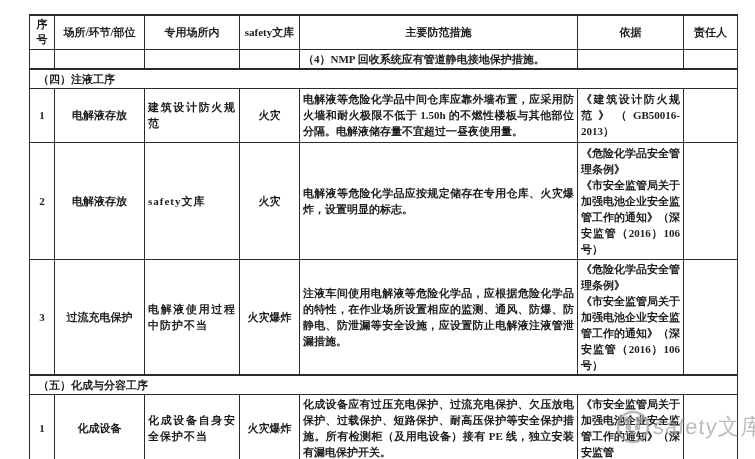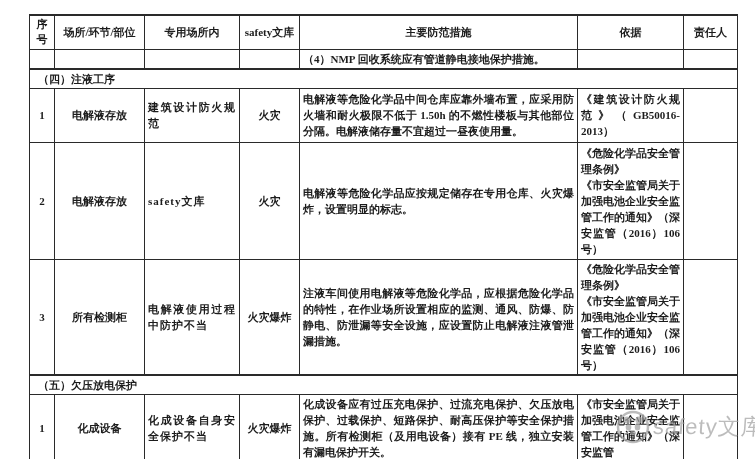--- a/index.html
+++ b/index.html
@@ -157,31 +157,31 @@
       <td class="c-hazard">safety文库</td>
       <td class="c-center">火灾</td>
       <td class="c-measure">电解液等危险化学品应按规定储存在专用仓库、火灾爆炸，设置明显的标志。</td>
       <td class="c-basis">《危险化学品安全管理条例》
 《市安全监管局关于加强电池企业安全监管工作的通知》（深安监管（2016）106 号）</td>
       <td class="c-center"></td>
     </tr>
 
     <tr class="row-3">
       <td class="c-center">3</td>
-      <td class="c-center">所有检测柜</td>
+      <td class="c-center">过流充电保护</td>
       <td class="c-hazard">电解液使用过程中防护不当</td>
       <td class="c-center">火灾爆炸</td>
       <td class="c-measure">注液车间使用电解液等危险化学品，应根据危险化学品的特性，在作业场所设置相应的监测、通风、防爆、防静电、防泄漏等安全设施，应设置防止电解液注液管泄漏措施。</td>
       <td class="c-basis">《危险化学品安全管理条例》
 《市安全监管局关于加强电池企业安全监管工作的通知》（深安监管（2016）106 号）</td>
       <td class="c-center"></td>
     </tr>
 
     <tr class="section-row">
-      <td colspan="7">（五）欠压放电保护</td>
+      <td colspan="7">（五）化成与分容工序</td>
     </tr>
 
     <tr class="row-4">
       <td class="c-center">1</td>
       <td class="c-center">化成设备</td>
       <td class="c-hazard">化成设备自身安全保护不当</td>
       <td class="c-center">火灾爆炸</td>
       <td class="c-measure">化成设备应有过压充电保护、过流充电保护、欠压放电保护、过载保护、短路保护、耐高压保护等安全保护措施。所有检测柜（及用电设备）接有 PE 线，独立安装有漏电保护开关。</td>
       <td class="c-basis">《市安全监管局关于加强电池企业安全监管工作的通知》（深安监管</td>
       <td class="c-center"></td>

